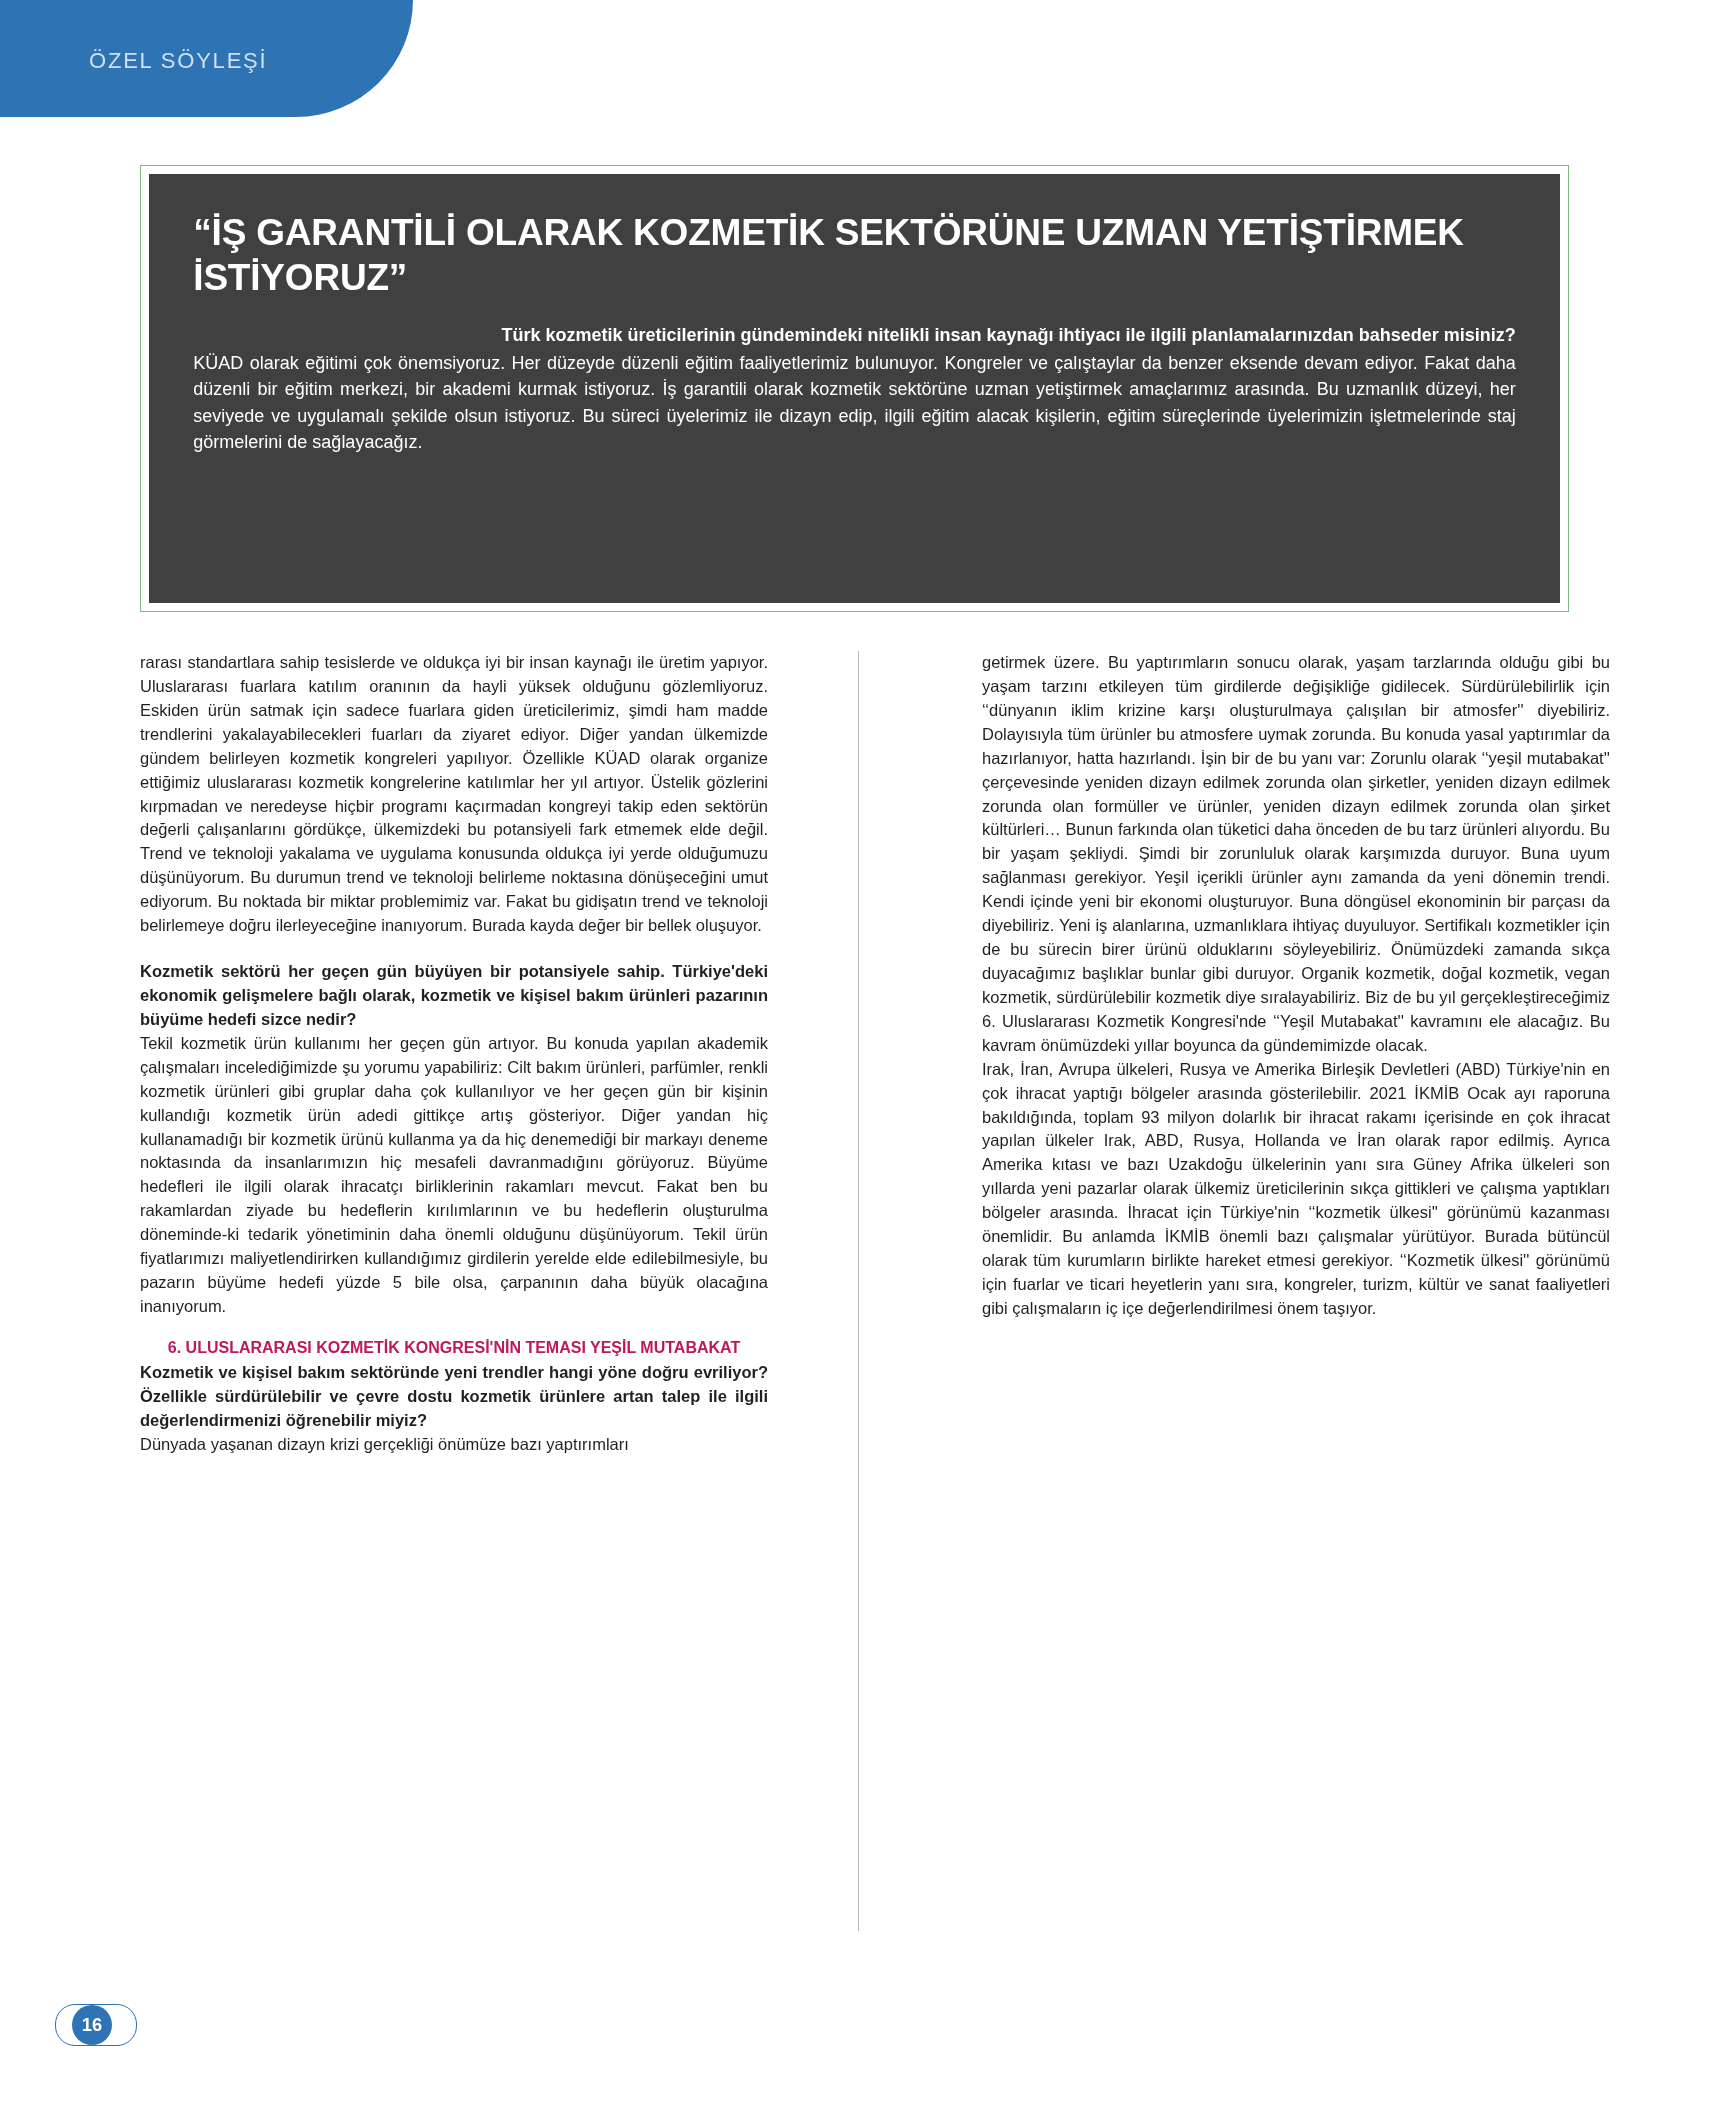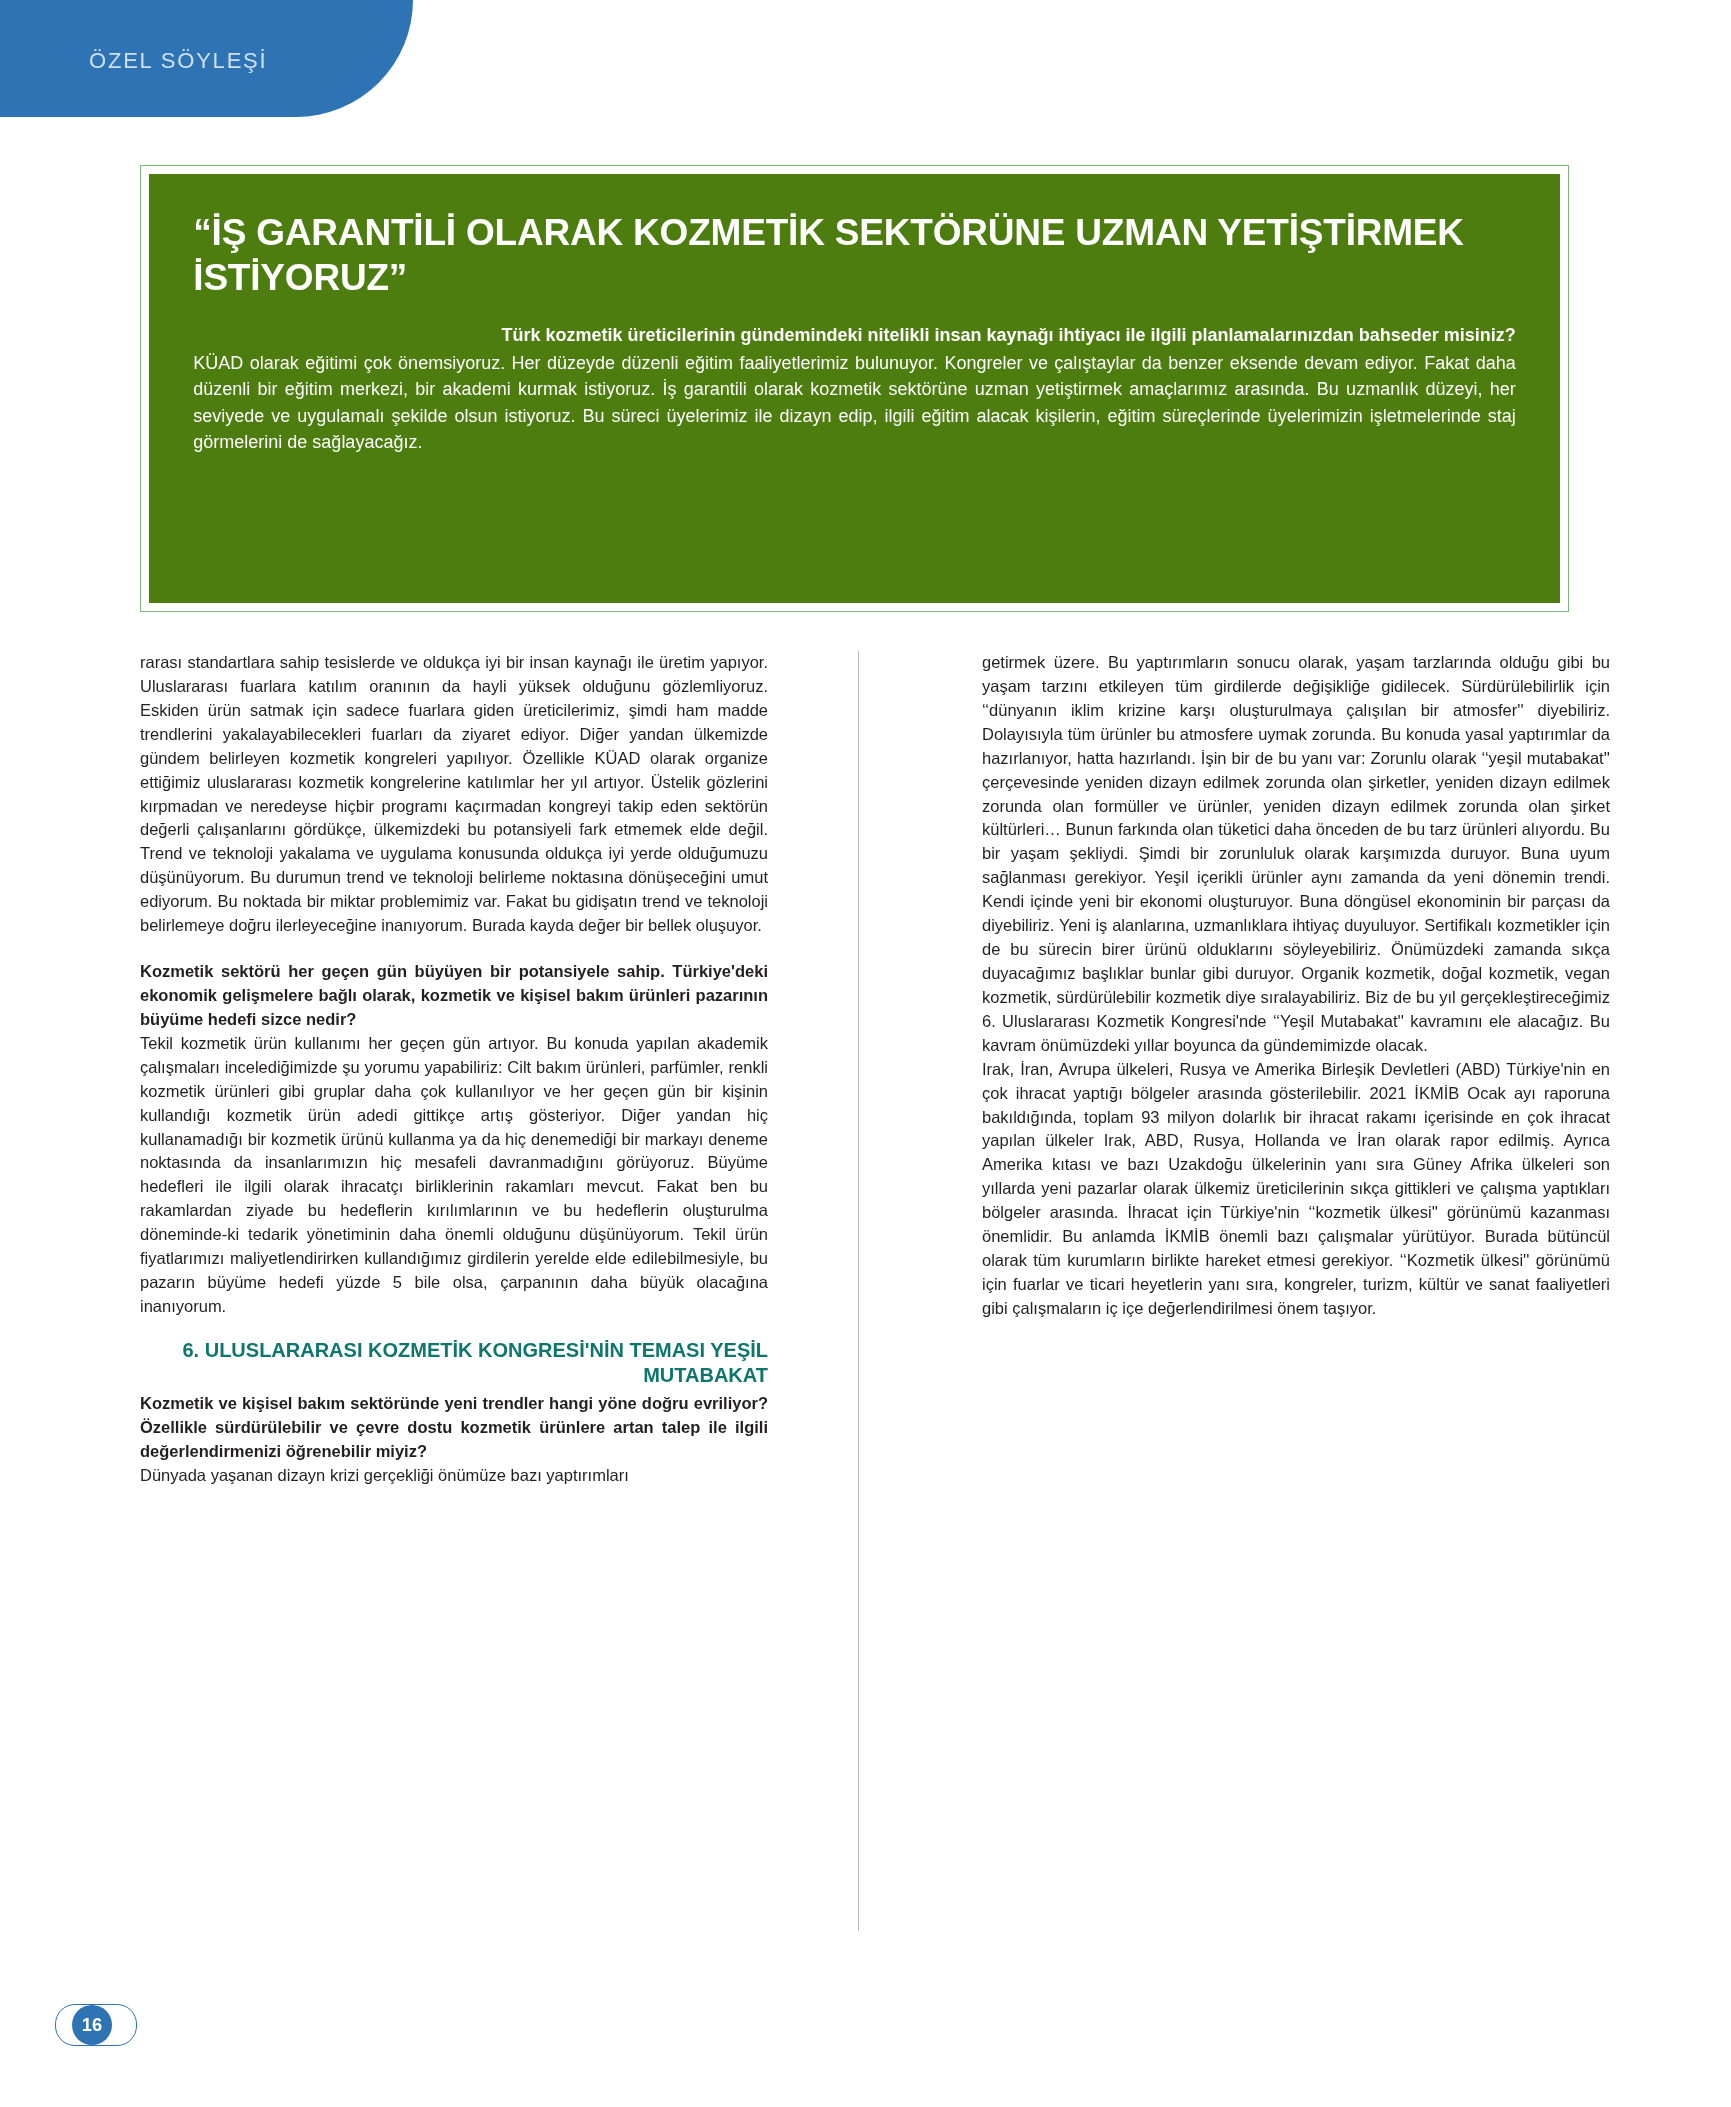--- a/index.html
+++ b/index.html
@@ -46,21 +46,21 @@
     width: 1429px;
     height: 447px;
     border: 1.8px solid #7fb77e;
     box-sizing: border-box;
     background: #ffffff;
     padding: 8.3px;
   }
   .quote-inner {
     width: 100%;
     height: 100%;
-    background: #4d7c0f;
+    background: #404040;
     box-sizing: border-box;
     padding: 36px 44px 14px 44px;
   }
   .quote-title {
     font-family: "Liberation Sans", sans-serif;
     font-weight: bold;
     font-size: 37px;
     line-height: 1.22;
     color: #ffffff;
     letter-spacing: -0.2px;
@@ -104,25 +104,25 @@
   }
   .col p.body { font-weight: 400; }
   .col p.spacer-before { margin-top: 22px; }
   .col p.qbold {
     font-weight: bold;
     text-align: justify;
   }
   .col h3.section-head {
     font-family: "Liberation Sans", sans-serif;
     font-weight: bold;
-    font-size: 20px;
+    font-size: 16px;
     line-height: 1.28;
-    color: #0f766e;
+    color: #be185d;
     margin: 19px 0 2.8px 0;
-    text-align: right;
+    text-align: center;
   }
 
   .col-divider {
     position: absolute;
     left: 858px;
     top: 651px;
     width: 0.9px;
     height: 1280px;
     background: #b8b8b8;
   }

